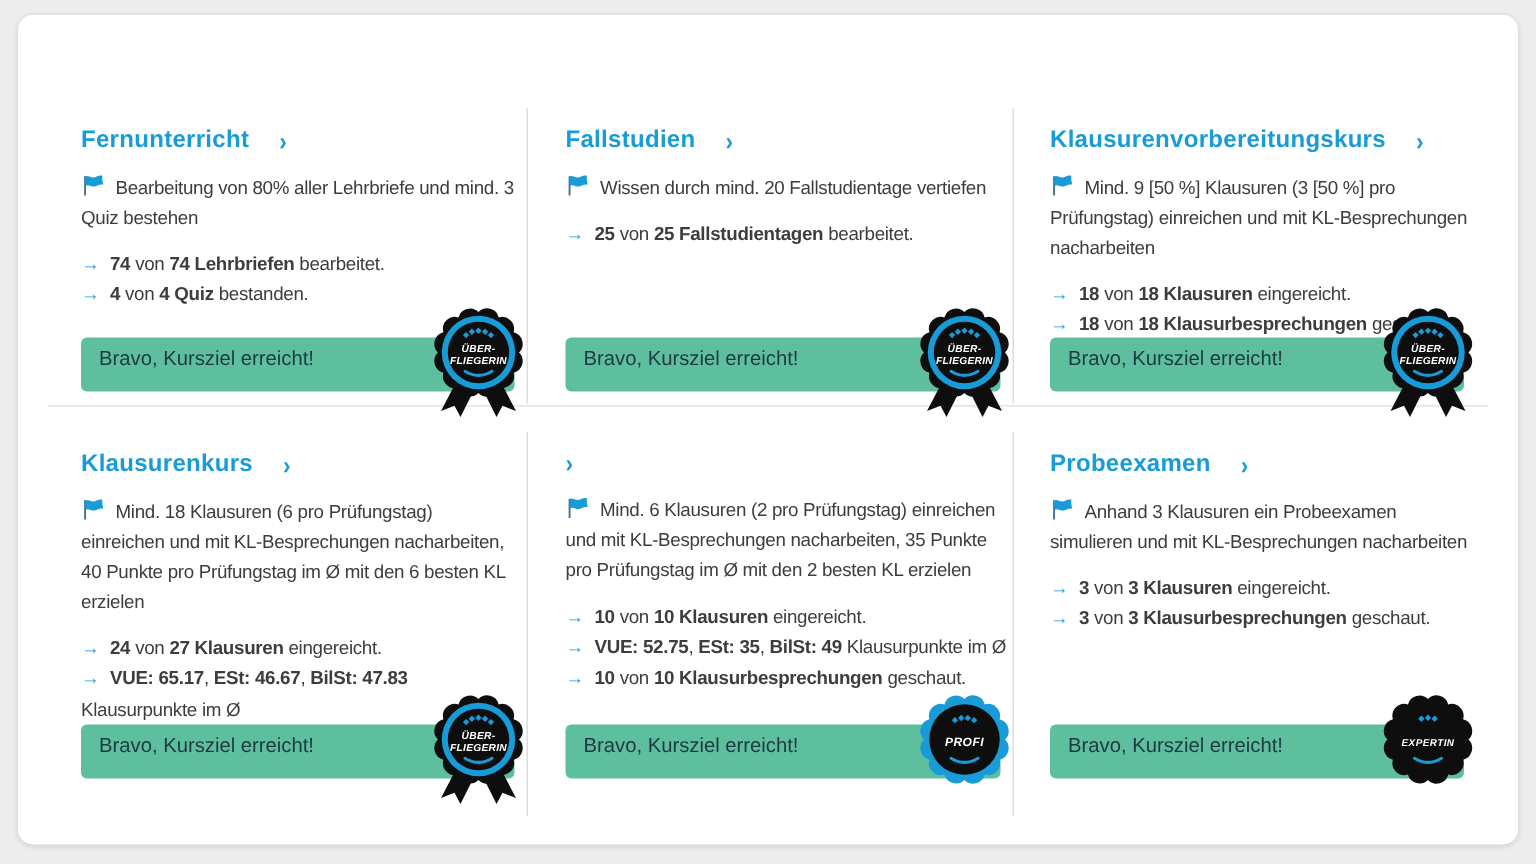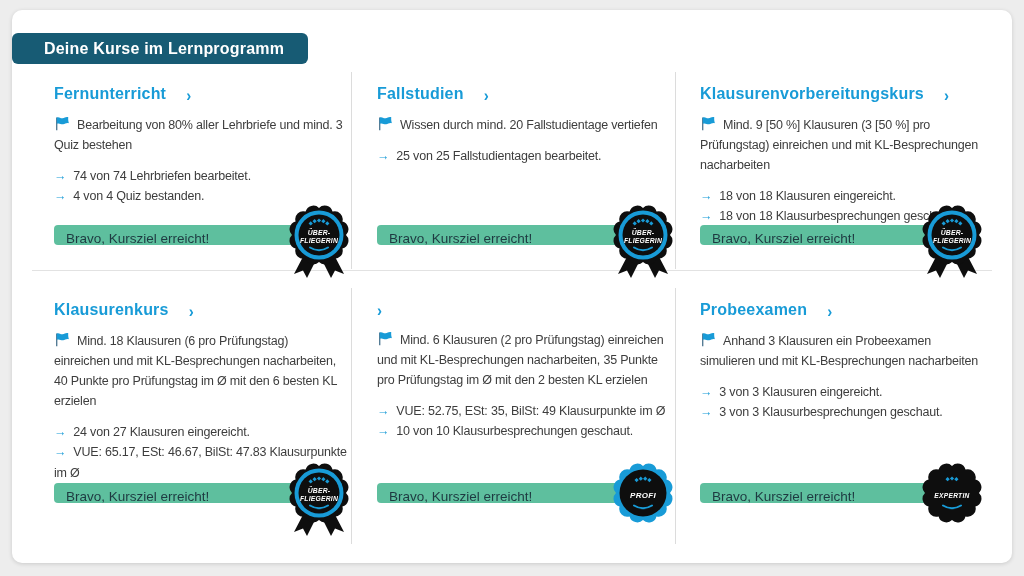--- a/index.html
+++ b/index.html
@@ -33,38 +33,37 @@
   .c3{left:676px;width:296px;}
   .course-title{
     margin:13px 0 0;font-size:16px;font-weight:700;color:#189bd7;
     letter-spacing:.2px;cursor:pointer;display:flex;align-items:center;gap:20px;
   }
   .chev{font-size:15px;font-weight:700;transform:scaleY(1.15);}
   .goal{margin:12px 0 0;font-size:12.5px;line-height:20px;color:#3d3d3d;letter-spacing:-0.2px;}
   .flag{vertical-align:-3px;margin-right:6px;}
   .progress{margin-top:11px;font-size:12.5px;line-height:20.3px;color:#3d3d3d;letter-spacing:-0.2px;}
   .pline .arr{color:#189bd7;margin-right:7px;font-weight:400;}
-  .b{font-weight:400;}
+  .b{font-weight:700;}
   .status-bar{
-    position:absolute;left:12px;right:8px;height:20px;box-sizing:border-box;
+    position:absolute;left:12px;right:8px;height:36px;box-sizing:border-box;
     background:#5ebf9e;border-radius:4px;color:#1e3a41;
     font-size:13.5px;line-height:28px;padding-left:12px;z-index:1;
   }
   .r1 .status-bar{top:153px;}
   .r2 .status-bar{top:195px;}
   .badge{position:absolute;width:64px;height:78px;right:0px;z-index:2;font-style:italic;}
   .r1 .badge{top:131px;}
   .r2 .badge{top:173px;}
   svg text{font-family:"Liberation Sans",sans-serif;}
 </style>
 </head>
 <body>
 
 <div class="panel">
-  <div class="hdr">Deine Kurse im Lernprogramm</div>
 
   <div class="vline v1a"></div>
   <div class="vline v2a"></div>
   <div class="hline"></div>
   <div class="vline v1b"></div>
   <div class="vline v2b"></div>
 
   <section class="cell r1 c1">
     <h3 class="course-title">
       <span>Fernunterricht</span>
@@ -201,20 +200,21 @@
     <h3 class="course-title">
       <span class="chev">›</span>
     </h3>
     <p class="goal">
       <svg class="flag" width="17" height="17" viewBox="0 0 20 20">
           <path d="M3.2,3 L3.2,18" stroke="#46718c" stroke-width="1.5" fill="none"></path>
           <path d="M3.2,3.2 C5.6,1.7 7.6,4.4 10.1,3.9 C12.6,3.4 13.9,1.8 16.8,2.6 C16.4,5.1 16.9,7.4 17.5,9.6 C14.6,8.8 13.2,10.4 10.7,10.9 C8.2,11.4 6.1,8.9 3.4,10.4 Z" fill="#189bd7"></path>
         </svg><span>Mind. 6 Klausuren (2 pro Prüfungstag) einreichen und mit KL-Besprechungen nacharbeiten, 35 Punkte pro Prüfungstag im Ø mit den 2 besten KL erzielen</span>
     </p>
     <div class="progress">
+        <div class="pline"><span class="arr">→</span><span class="b">10</span><span> von </span><span class="b">10 Klausuren</span><span> eingereicht.</span></div>
         <div class="pline"><span class="arr">→</span><span class="b">VUE: 52.75</span><span>, </span><span class="b">ESt: 35</span><span>, </span><span class="b">BilSt: 49</span><span> Klausurpunkte im Ø</span></div>
         <div class="pline"><span class="arr">→</span><span class="b">10</span><span> von </span><span class="b">10 Klausurbesprechungen</span><span> geschaut.</span></div>
       </div>
     <div class="status-bar">Bravo, Kursziel erreicht!</div>
     <div class="badge"><svg width="64" height="78" viewBox="0 0 64 78">
           <path d="M59,32 A8,8 0 0 1 55.4,45.5 A8,8 0 0 1 45.5,55.4 A8,8 0 0 1 32,59 A8,8 0 0 1 18.6,55.4 A8,8 0 0 1 8.6,45.5 A8,8 0 0 1 5,32 A8,8 0 0 1 8.6,18.5 A8,8 0 0 1 18.6,8.6 A8,8 0 0 1 32,5 A8,8 0 0 1 45.5,8.6 A8,8 0 0 1 55.4,18.5 A8,8 0 0 1 59,32 Z" fill="#189bd7"></path>
           <circle cx="32" cy="32" r="23.5" fill="#0e0e0e"></circle>
           <rect x="24.1" y="17.6" width="3" height="3" fill="#189bd7" transform="rotate(45 25.6 19.1)"></rect>
           <rect x="28.3" y="16.2" width="3" height="3" fill="#189bd7" transform="rotate(45 29.8 17.7)"></rect>
           <rect x="32.7" y="16.2" width="3" height="3" fill="#189bd7" transform="rotate(45 34.2 17.7)"></rect>

